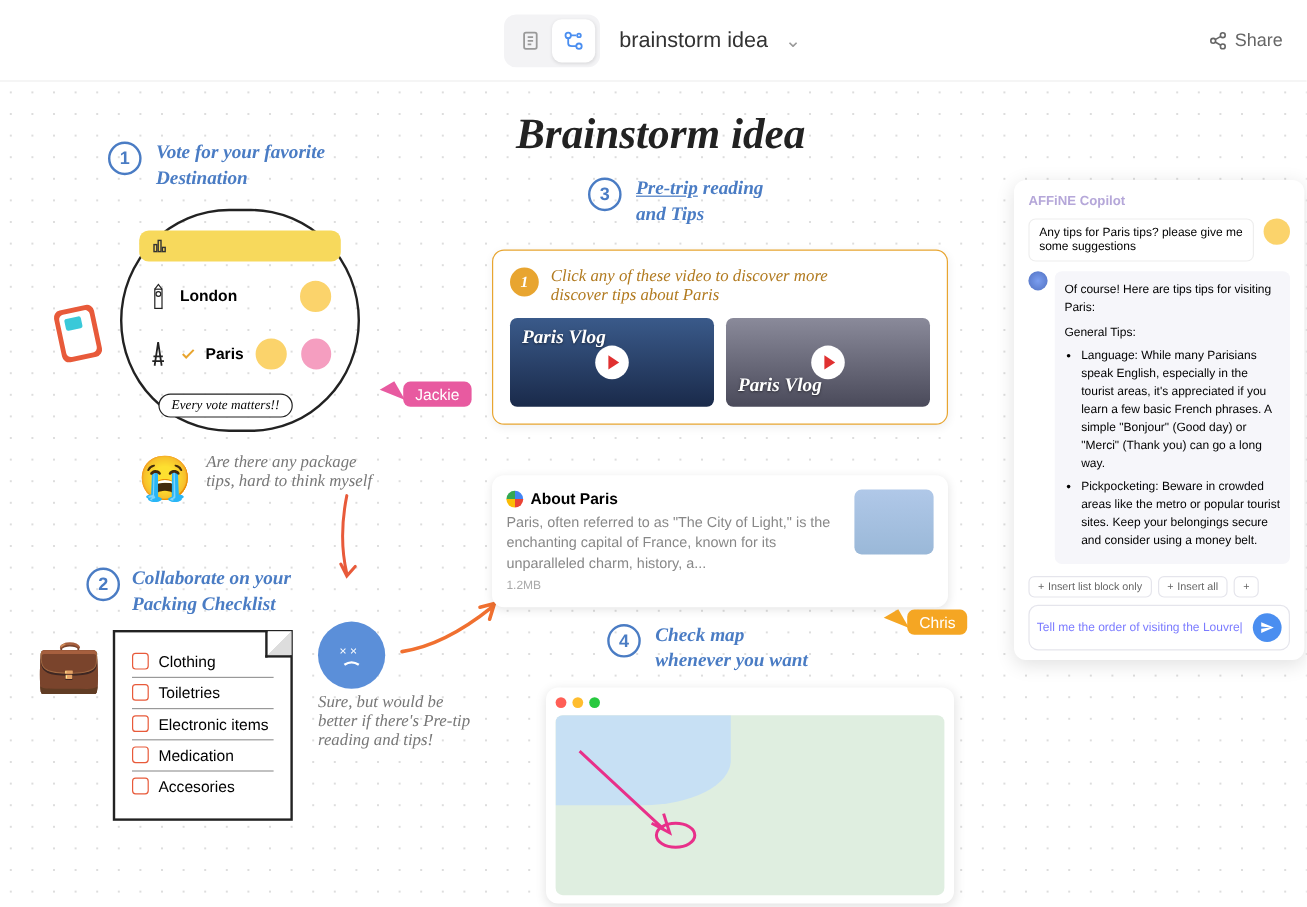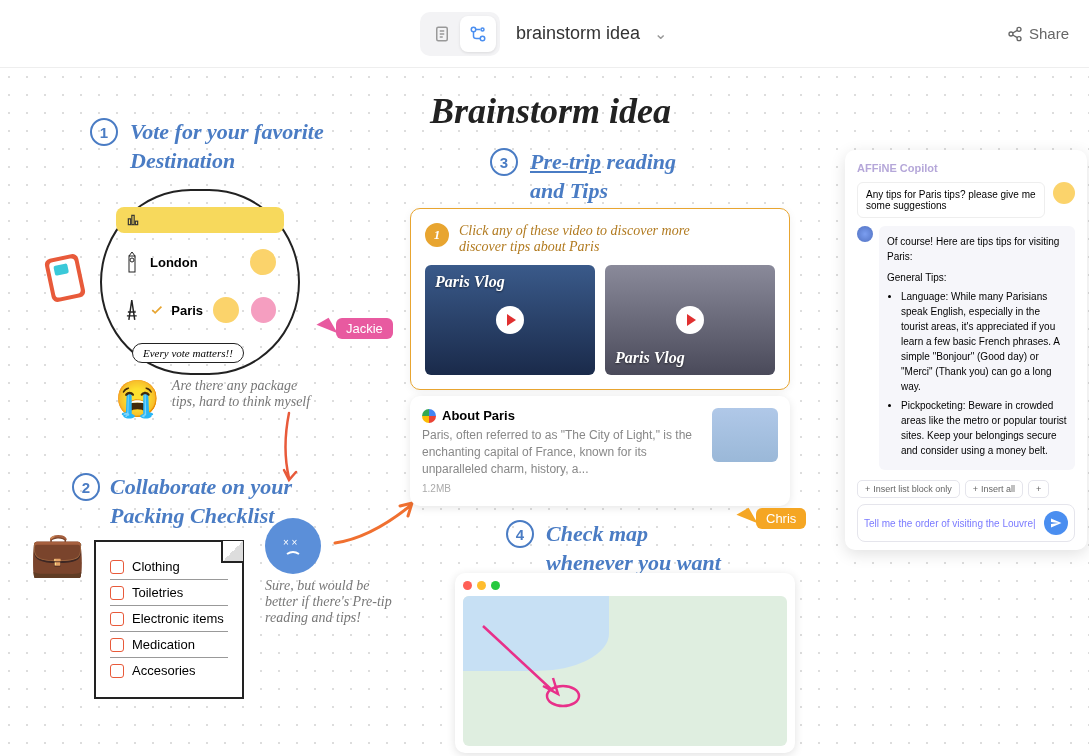--- a/index.html
+++ b/index.html
@@ -61,21 +61,21 @@
       color: #4a7cc4; font-weight: 600; font-size: 15px;
       flex-shrink: 0;
     }
     .num-circle.small {
       border-color: #e8a530; color: #fff; background: #e8a530;
       width: 24px; height: 24px; font-size: 13px;
     }
 
     
     .section-h {
-      color: #4a7cc4; font-size: 22px; font-weight: 600; line-height: 1.3;
+      color: #4a7cc4; font-size: 16px; font-weight: 600; line-height: 1.3;
     }
     .section-h .underline { text-decoration: underline; }
 
     
     .sec1 { position: absolute; left: 90px; top: 50px; width: 310px; }
     .sec1-head { display: flex; gap: 12px; align-items: flex-start; }
     .notebook-icon {
       position: absolute; left: -50px; top: 130px; width: 50px; height: 60px;
     }
     .poll-bubble {
@@ -177,21 +177,21 @@
       position: absolute; left: 410px; top: 140px;
       width: 380px; background: #fff; border: 1px solid #e8a530;
       border-radius: 10px; padding: 14px; box-shadow: 0 2px 8px rgba(0,0,0,.06);
     }
     .video-hint {
       display: flex; gap: 10px; align-items: flex-start; color: #b17a1f;
       font-size: 14px; margin-bottom: 10px;
     }
     .videos { display: flex; gap: 10px; }
     .vid {
-      flex: 1; height: 110px; border-radius: 6px; position: relative;
+      flex: 1; height: 74px; border-radius: 6px; position: relative;
       background: linear-gradient(180deg, #3a5a8a, #1a2a4a);
       display: flex; align-items: center; justify-content: center;
     }
     .vid.b { background: linear-gradient(180deg, #8a8a9a, #4a4a5a); }
     .play {
       width: 28px; height: 28px; background: #fff; border-radius: 50%;
       display: flex; align-items: center; justify-content: center;
     }
     .play::after {
       content: ""; border-left: 9px solid #e03030; border-top: 6px solid transparent;

